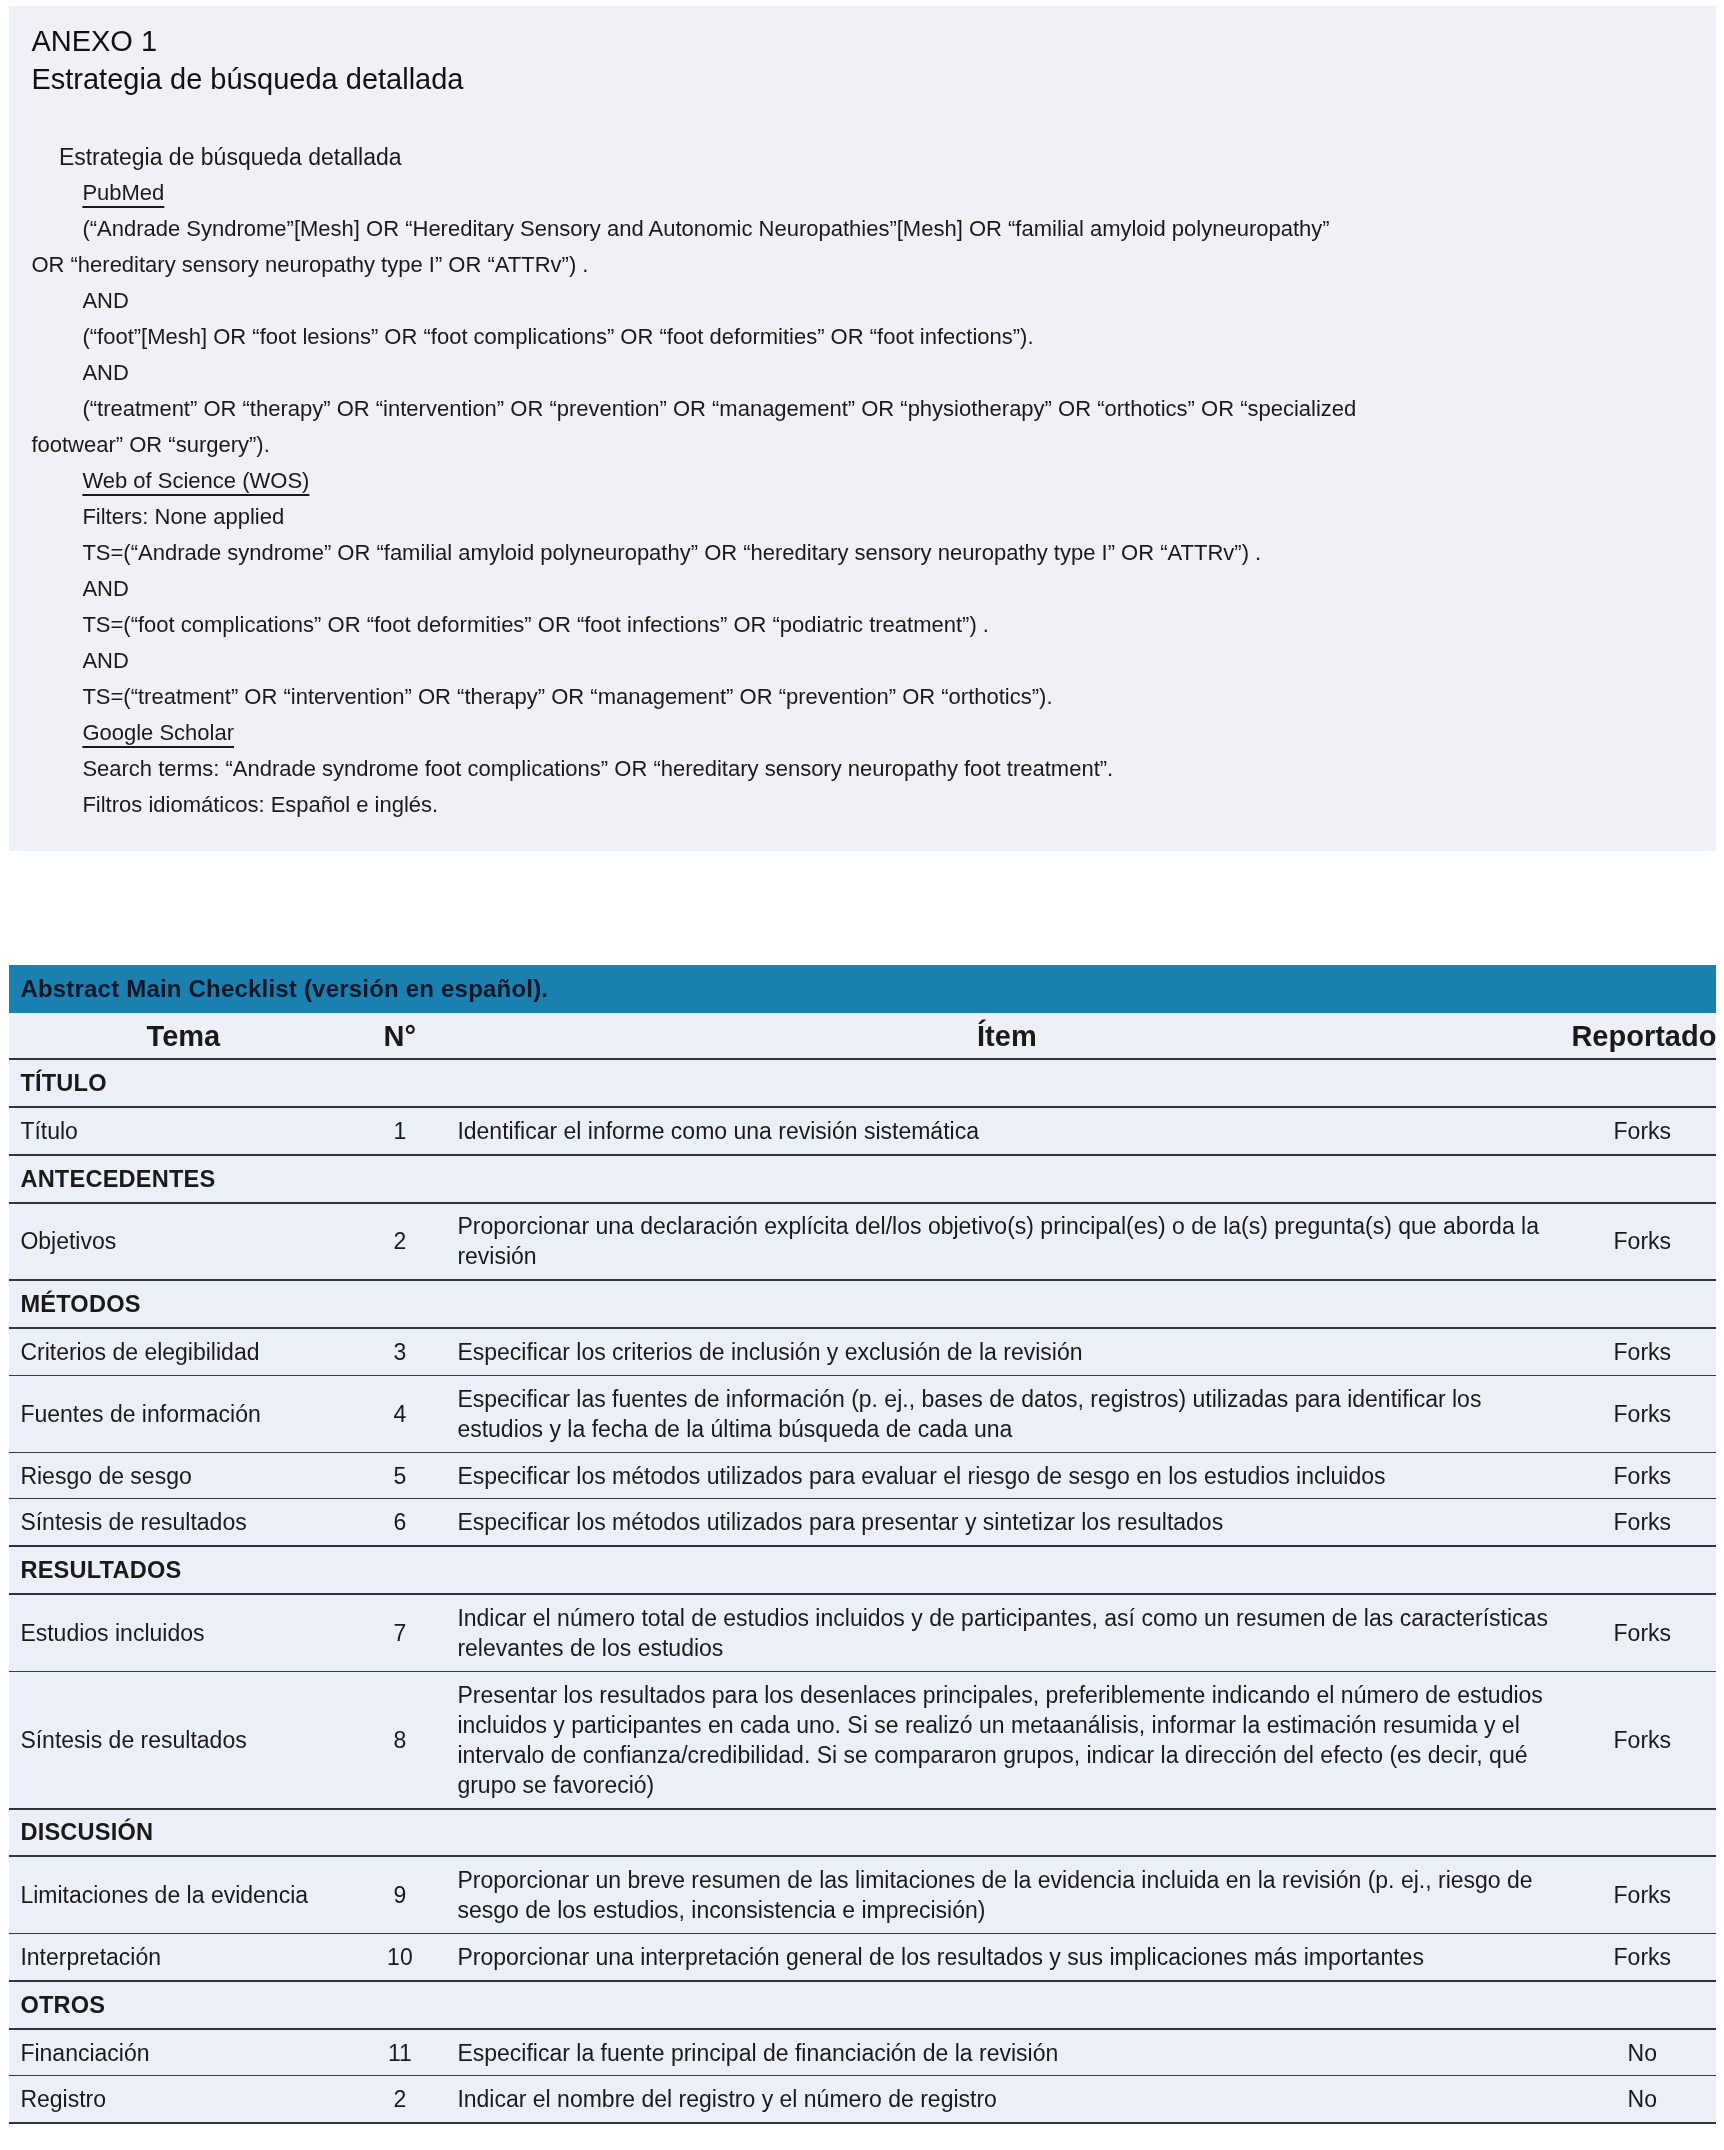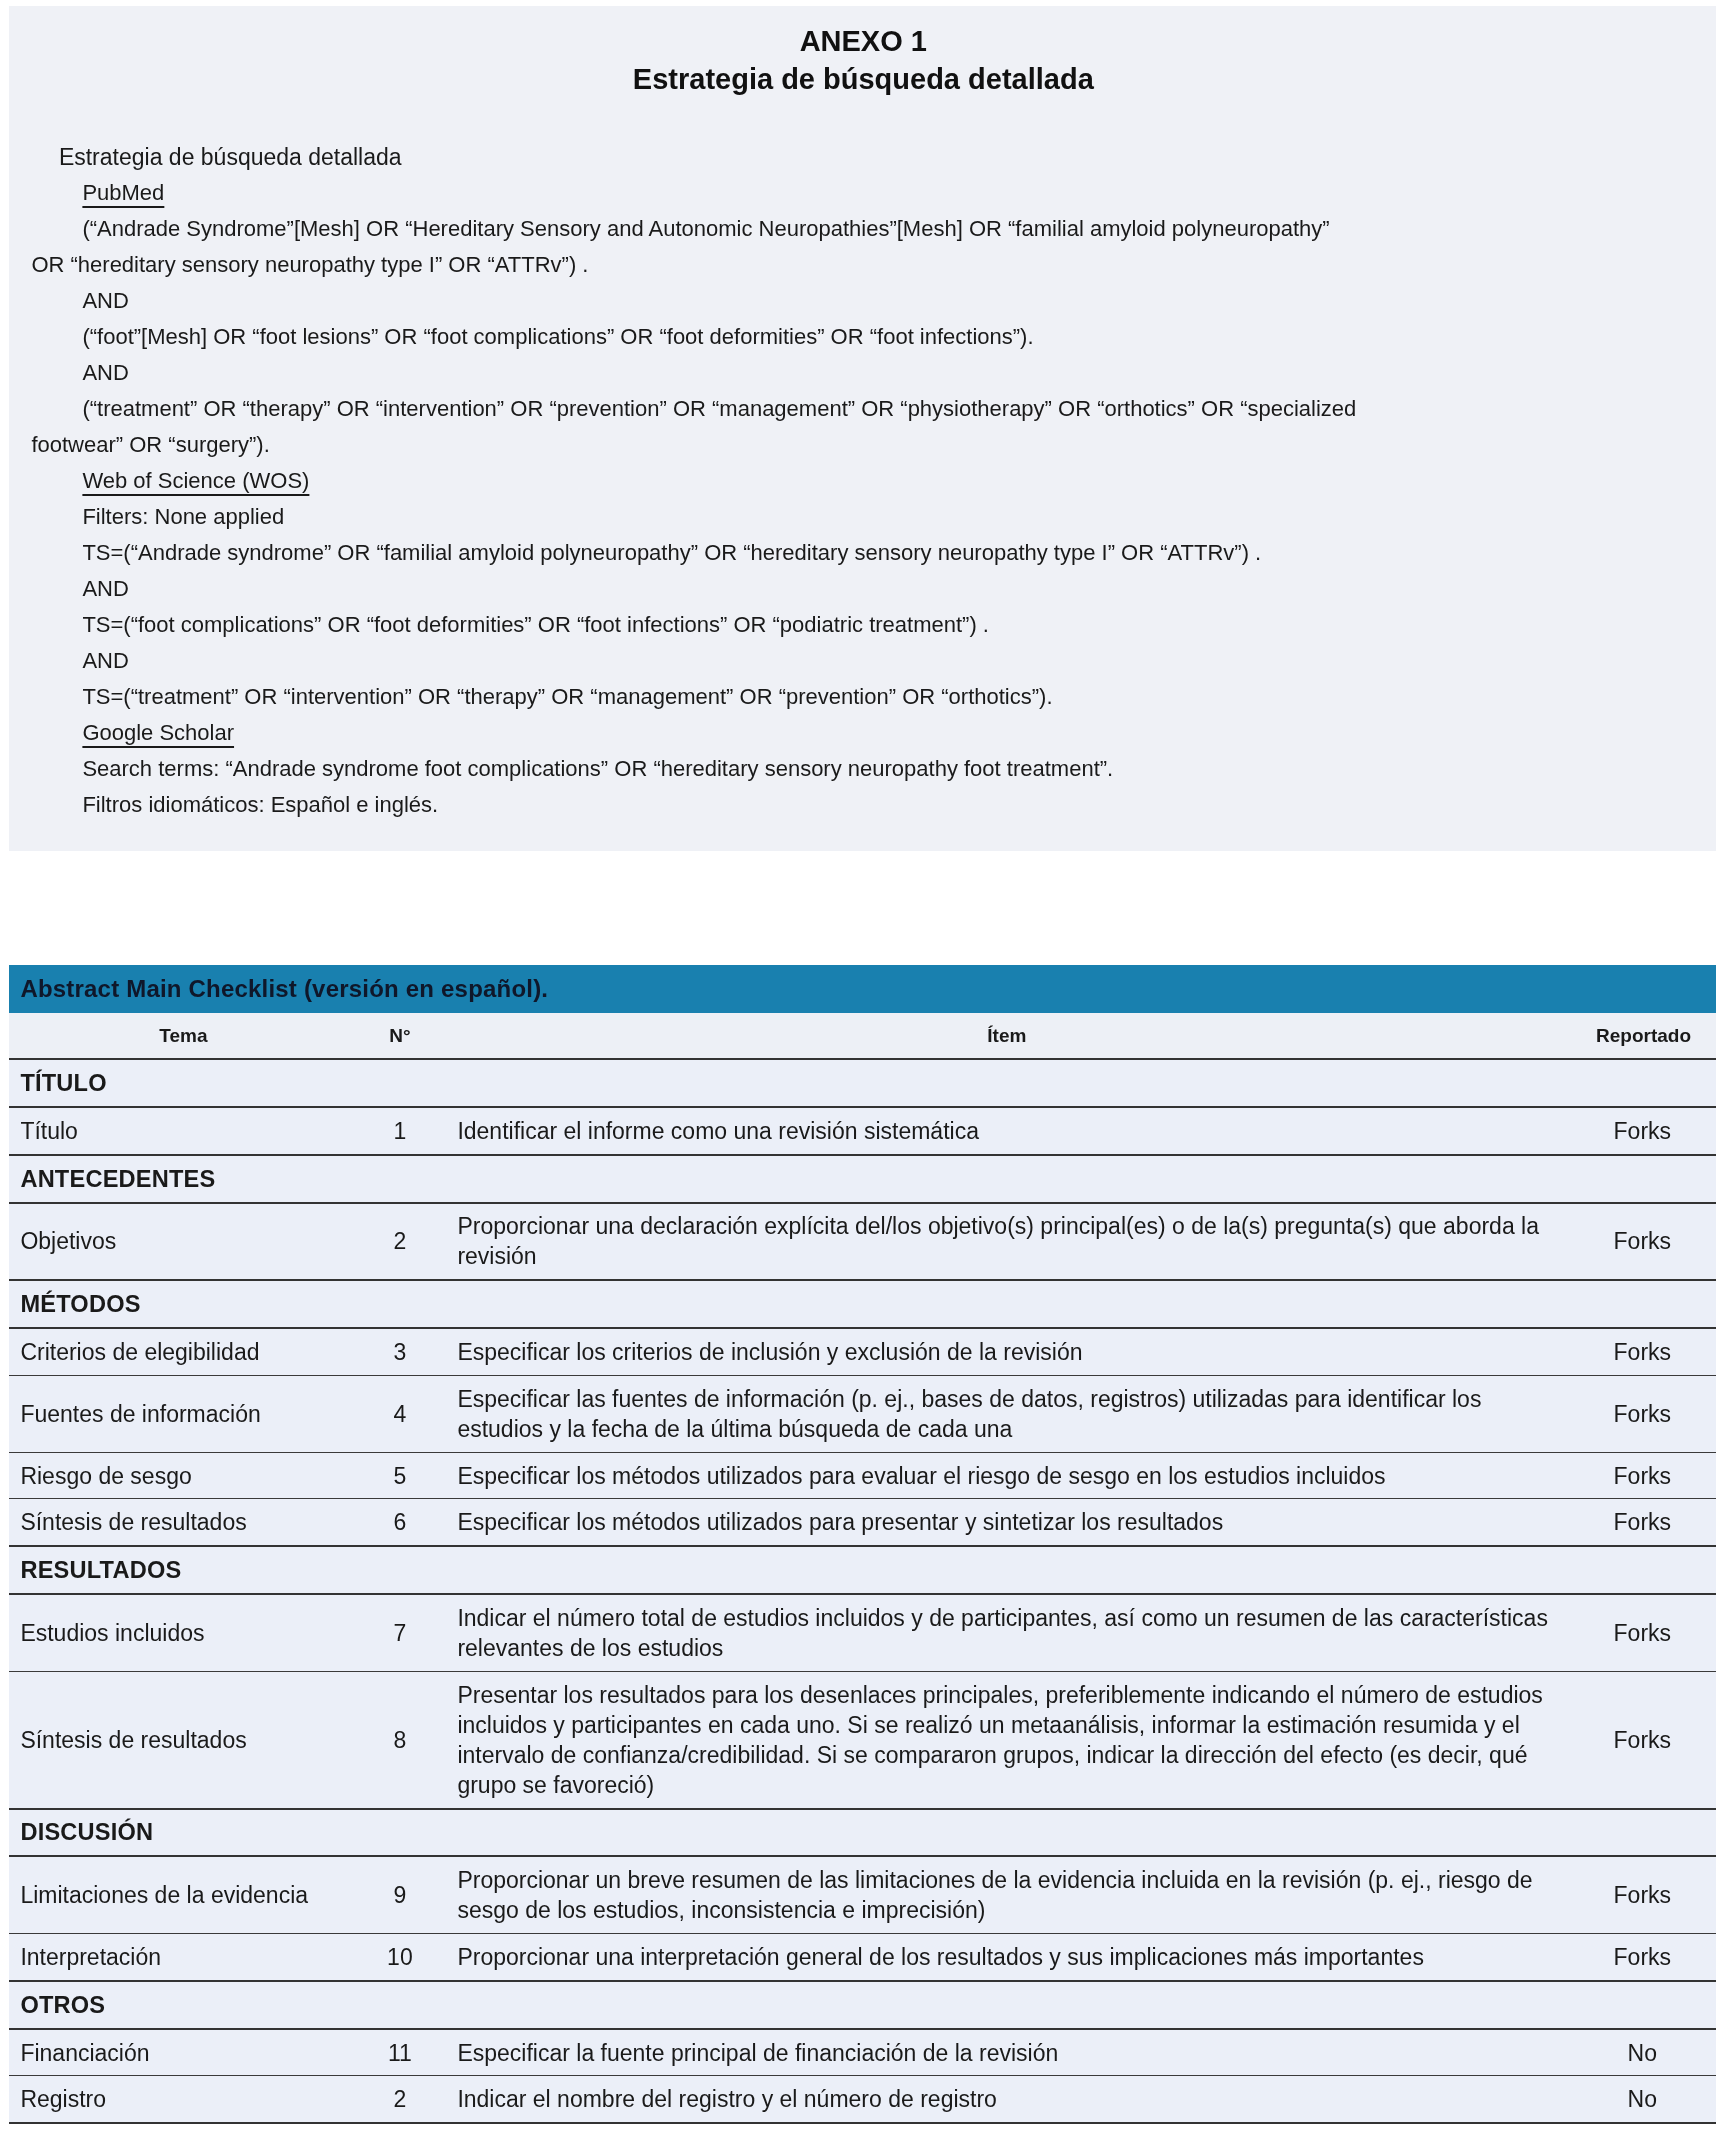--- a/index.html
+++ b/index.html
@@ -16,23 +16,22 @@
     padding: 6.3px 9.4px 7.9px 9.4px;
   }
 
   
   .panel {
     background: #eff1f6;
     box-sizing: border-box;
     padding: 11px 20.4px 28px 22px;
   }
   .panel h1, .panel h2 {
-    text-align: center;
     font-size: 29px;
-    font-weight: bold;
+    font-weight: normal;
     margin: 0;
     line-height: 38px;
     color: #111;
   }
   .panel h1 { margin-top: 4.7px; }
   .panel h2 { margin-bottom: 41px; }
   .panel p.intro {
     font-size: 23px;
     line-height: 36px;
     margin: 0;
@@ -72,21 +71,21 @@
     table-layout: fixed;
     background: #ebeff8;
   }
   col.w-tema { width: 348px; }
   col.w-num  { width: 85px; }
   col.w-item { width: 1129px; }
   col.w-rep  { width: auto; }
 
   .grid th {
     background: #edf0f6;
-    font-size: 19px;
+    font-size: 29px;
     font-weight: bold;
     text-align: center;
     padding: 8.6px 0;
     line-height: 28px;
     border-bottom: 2.4px solid #333333;
   }
   .grid td {
     font-size: 23px;
     line-height: 30px;
     padding: 7.9px 7.9px;

